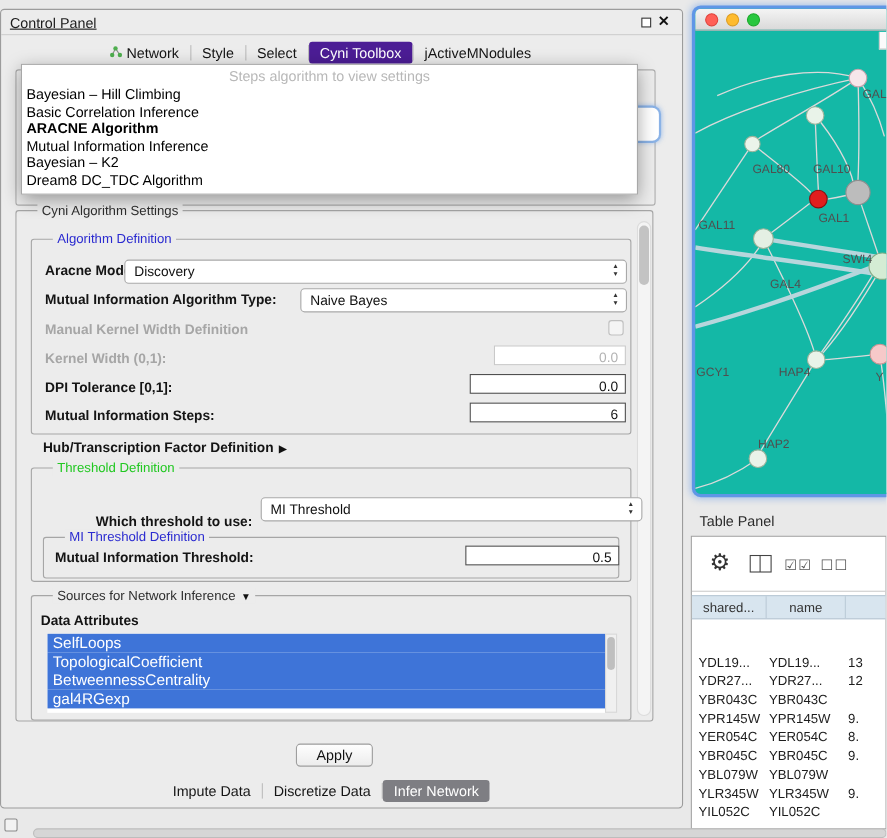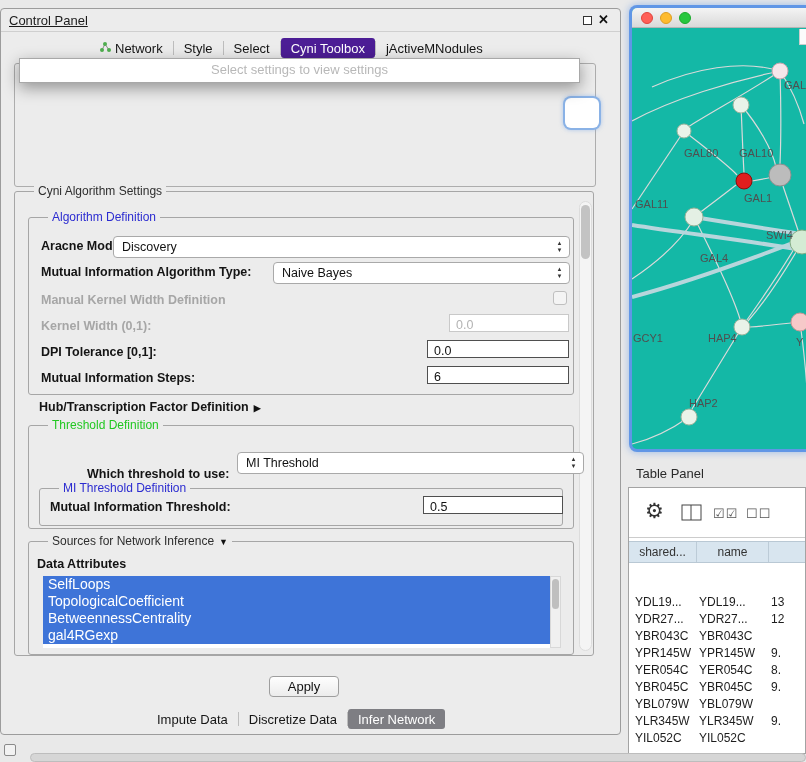--- a/index.html
+++ b/index.html
@@ -44,21 +44,21 @@
 
   .flabel { position:absolute; font-size:12.5px; font-weight:bold; color:#141414; height:16px; line-height:16px; white-space:nowrap; }
   .flabel.disabled { color:#a6a6a6; }
 
   .combo { position:absolute; height:22px; background:#fff; border:1px solid #a9a9a9; border-radius:4px;
            font-size:12.5px; line-height:20px; padding-left:8px; color:#111; }
   .combo .arrows { position:absolute; right:3px; top:2px; width:13px; height:16px; display:flex;
                    flex-direction:column; align-items:center; justify-content:center;
                    font-size:6px; line-height:7px; color:#333; }
   .tinput { position:absolute; height:18px; background:#fff; border:1px solid #4f4f4f;
-            text-align:left; font-size:12.5px; line-height:20px; padding:0 6px; color:#111; }
+            text-align:right; font-size:12.5px; line-height:20px; padding:0 6px; color:#111; }
   .tinput.disabled { border-color:#c9c9c9; color:#b3b3b3; }
   .checkbox { position:absolute; width:14px; height:14px; background:#f4f4f4; border:1px solid #bfbfbf; border-radius:3px; }
 
   
   #settings-scroll { position:absolute; left:578px; top:192px; width:13px; height:450px;
                      background:#f4f4f4; border:1px solid #dcdcdc; border-radius:7px; }
   #settings-thumb { position:absolute; left:1px; top:3px; width:9px; height:54px; background:#c3c3c3; border-radius:5px; }
 
   
   #attr-list { position:absolute; left:14px; top:34px; width:507px; height:72px; background:#fff; overflow:hidden; }
@@ -152,21 +152,29 @@
       <div class="tab-sep"></div>
       <div class="tab">
           <span>jActiveMNodules</span>
         </div>
     </div>
 
     <div id="hidden-group"></div>
     <div id="focus-stub"></div>
 
     <div id="algo-popup">
-      <div class="popup-placeholder">Select settings to view settings</div>
+      <div class="popup-placeholder">Steps algorithm to view settings</div>
+      <div>
+          <div class="popup-item">Bayesian – Hill Climbing</div>
+          <div class="popup-item">Basic Correlation Inference</div>
+          <div class="popup-item bold">ARACNE Algorithm</div>
+          <div class="popup-item">Mutual Information Inference</div>
+          <div class="popup-item">Bayesian – K2</div>
+          <div class="popup-item">Dream8 DC_TDC Algorithm</div>
+        </div>
     </div>
 
     <div class="group" style="left:13px; top:182px; width:580px; height:465px;">
       <span class="legend">Cyni Algorithm Settings</span>
     </div>
     <div id="settings-scroll">
       <div id="settings-thumb"></div>
     </div>
 
     <div class="group" style="left:27px; top:208px; width:546px; height:178px;">

